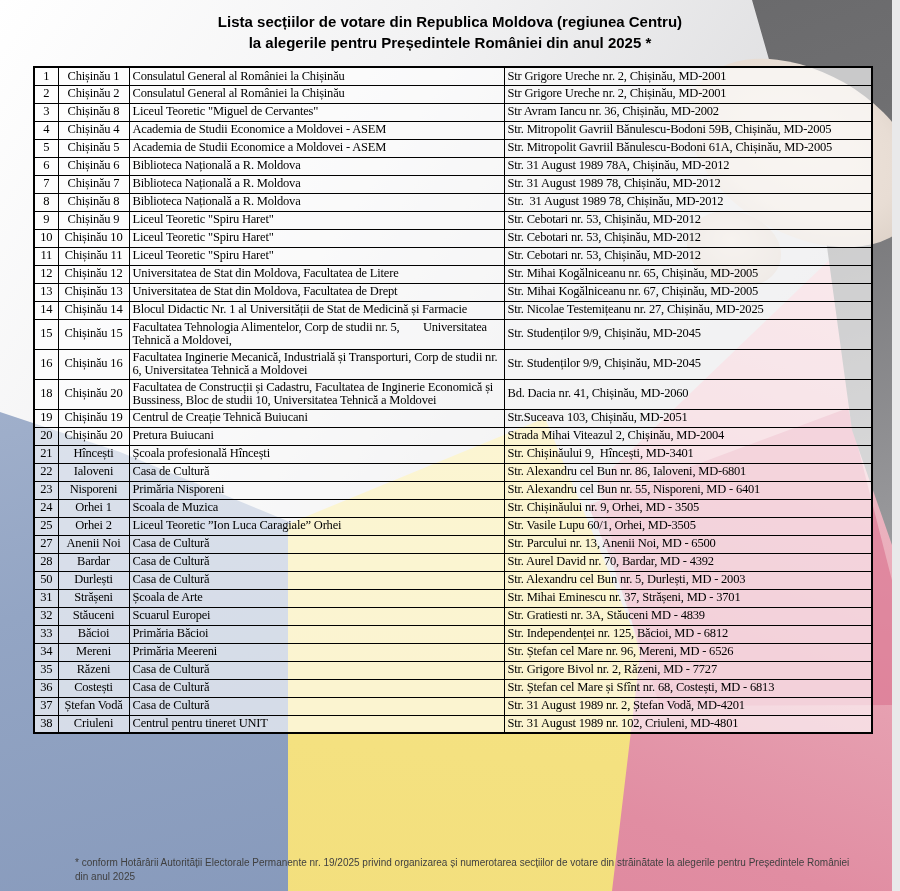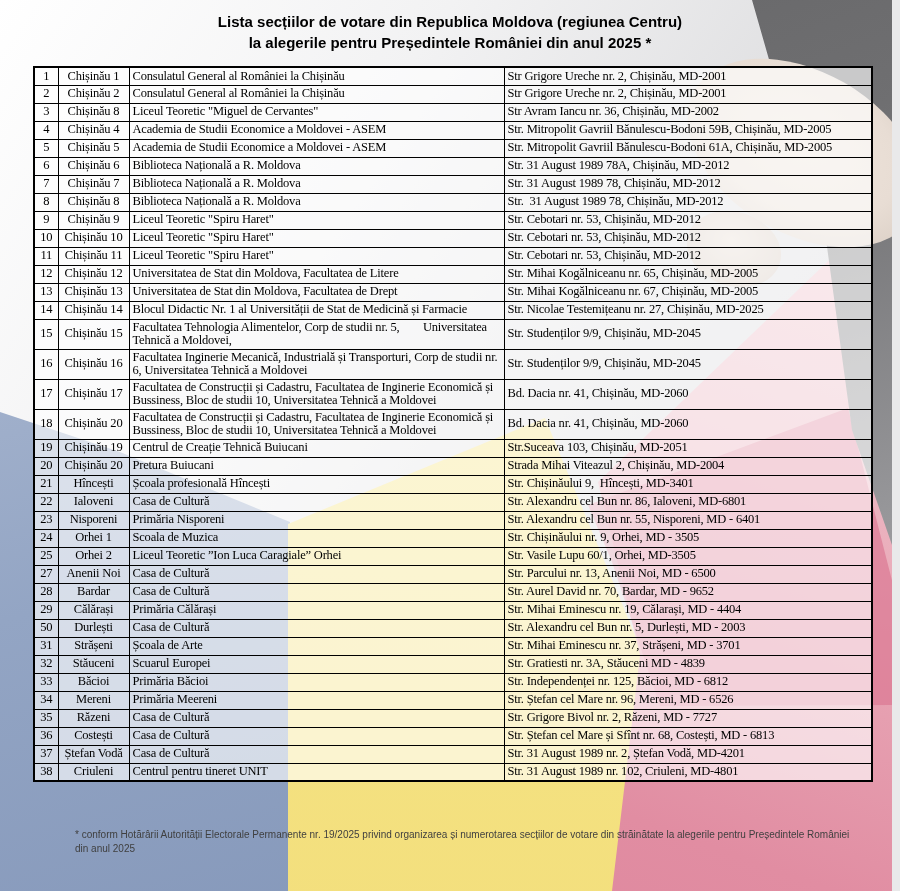--- a/index.html
+++ b/index.html
@@ -38,21 +38,21 @@
   table.polling{border:2px solid #000;}
   table.polling td{border:1px solid #000;background:rgba(255,255,255,0.63);
     font-size:12.5px;line-height:13.5px;letter-spacing:-0.2px;color:#000;
     padding:1px 3px;vertical-align:middle;overflow:hidden;}
   col.c-no{width:24px;} col.c-city{width:71px;} col.c-inst{width:375px;} col.c-addr{width:368px;}
   td.no,td.city{text-align:center;padding:1px 1px;}
   td.inst,td.addr{text-align:left;white-space:pre-wrap;}
   tr.short{height:18px;} tr.tall{height:30px;margin-top:13px;}
 
   
-  .footnote{position:absolute;left:75px;top:828px;width:800px;z-index:5;
+  .footnote{position:absolute;left:75px;top:856px;width:800px;z-index:5;
     font-family:"Liberation Sans", sans-serif;font-size:10px;line-height:14px;
     color:var(--footnote-gray);}
   .footnote div{white-space:nowrap;}
 </style>
 </head>
 <body>
 
 <div class="stage">
 
   <div class="bg-base"></div>
@@ -167,26 +167,20 @@
           <td class="inst">Facultatea Tehnologia Alimentelor, Corp de studii nr. 5,        Universitatea Tehnică a Moldovei,</td>
           <td class="addr">Str. Studenților 9/9, Chișinău, MD-2045</td>
         </tr>
         <tr class="tall">
           <td class="no">16</td>
           <td class="city">Chișinău 16</td>
           <td class="inst">Facultatea Inginerie Mecanică, Industrială și Transporturi, Corp de studii nr. 6, Universitatea Tehnică a Moldovei</td>
           <td class="addr">Str. Studenților 9/9, Chișinău, MD-2045</td>
         </tr>
         <tr class="tall">
-          <td class="no">17</td>
-          <td class="city">Chișinău 17</td>
-          <td class="inst">Facultatea de Construcții și Cadastru, Facultatea de Inginerie Economică și Bussiness, Bloc de studii 10, Universitatea Tehnică a Moldovei</td>
-          <td class="addr">Bd. Dacia nr. 41, Chișinău, MD-2060</td>
-        </tr>
-        <tr class="tall">
           <td class="no">18</td>
           <td class="city">Chișinău 20</td>
           <td class="inst">Facultatea de Construcții și Cadastru, Facultatea de Inginerie Economică și Bussiness, Bloc de studii 10, Universitatea Tehnică a Moldovei</td>
           <td class="addr">Bd. Dacia nr. 41, Chișinău, MD-2060</td>
         </tr>
         <tr class="short">
           <td class="no">19</td>
           <td class="city">Chișinău 19</td>
           <td class="inst">Centrul de Creație Tehnică Buiucani</td>
           <td class="addr">Str.Suceava 103, Chișinău, MD-2051</td>
@@ -230,27 +224,21 @@
         <tr class="short">
           <td class="no">27</td>
           <td class="city">Anenii Noi</td>
           <td class="inst">Casa de Cultură</td>
           <td class="addr">Str. Parcului nr. 13, Anenii Noi, MD - 6500</td>
         </tr>
         <tr class="short">
           <td class="no">28</td>
           <td class="city">Bardar</td>
           <td class="inst">Casa de Cultură</td>
-          <td class="addr">Str. Aurel David nr. 70, Bardar, MD - 9652</td>
-        </tr>
-        <tr class="short">
-          <td class="no">29</td>
-          <td class="city">Călărași</td>
-          <td class="inst">Primăria Călărași</td>
-          <td class="addr">Str. Mihai Eminescu nr. 19, Călarași, MD - 4404</td>
+          <td class="addr">Str. Aurel David nr. 70, Bardar, MD - 4392</td>
         </tr>
         <tr class="short">
           <td class="no">50</td>
           <td class="city">Durlești</td>
           <td class="inst">Casa de Cultură</td>
           <td class="addr">Str. Alexandru cel Bun nr. 5, Durlești, MD - 2003</td>
         </tr>
         <tr class="short">
           <td class="no">31</td>
           <td class="city">Strășeni</td>

